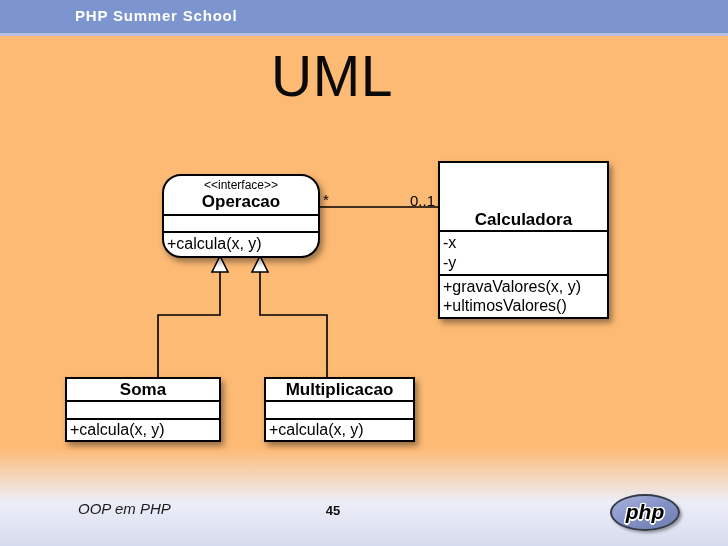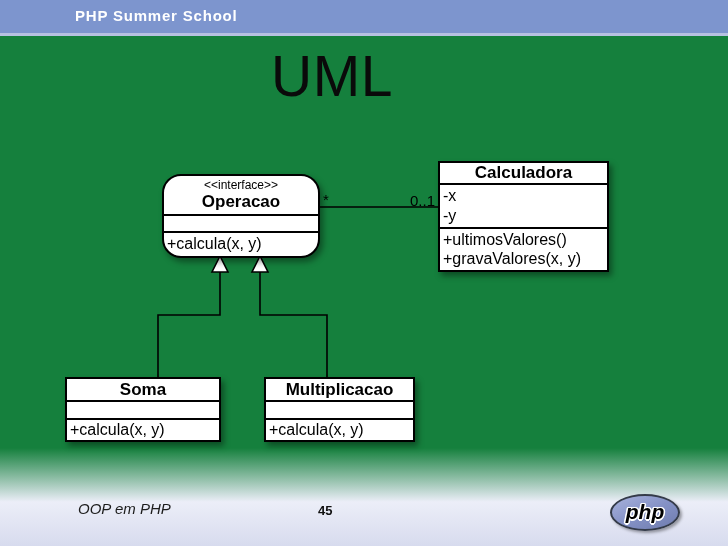--- a/index.html
+++ b/index.html
@@ -2,21 +2,21 @@
 <html style="--header-bg: #7d95ce; --header-underline: #b7c2e2; --footer-end: #d7dbee; --php-fill: #8592c6;"><head>
 <meta charset="utf-8">
 <style>
   html, body { margin: 0; padding: 0; }
   body {
     width: 728px; height: 546px;
     background: #ffffff;
     font-family: "Liberation Sans", sans-serif;
     overflow: hidden;
   }
-  .slide { position: relative; width: 728px; height: 546px; background: #15803d; }
+  .slide { position: relative; width: 728px; height: 546px; background: #fdba74; }
 
   
   .header-bar {
     position: absolute; top: 0; left: 0; right: 0; height: 33px;
     background: var(--header-bg, #7d95ce);
     border-bottom: 3px solid var(--header-underline, #b7c2e2);
   }
   .header-title {
     position: absolute; left: 75px; top: 0; line-height: 32px;
     color: #ffffff; font-size: 15px; font-weight: bold; letter-spacing: 0.8px;
@@ -45,21 +45,21 @@
   .member { font-size: 16px; padding: 0 3px; white-space: nowrap; }
 
   .class-operacao { left: 162px; top: 174px; width: 158px; border-radius: 19px; }
   .class-operacao .name-cmp { padding: 2px 0 3px 0; }
   .class-operacao .stereotype { font-size: 12px; font-weight: normal; line-height: 14px; }
   .class-operacao .cname { line-height: 19px; }
   .class-operacao .attrs { height: 17px; }
   .class-operacao .methods { padding: 1px 3px 2px 3px; line-height: 20px; }
 
   .class-calculadora { left: 438px; top: 161px; width: 171px; }
-  .class-calculadora .name-cmp { padding: 1px 0; line-height: 18px; }
+  .class-calculadora .name-cmp { padding: 1px 0; line-height: 18px; margin-top: 47px; }
   .class-calculadora .attrs { padding: 1px 0; }
   .class-calculadora .attrs .member { line-height: 20px; }
   .class-calculadora .methods { padding: 1px 0 2px 0; }
   .class-calculadora .methods .member { line-height: 19px; }
 
   .class-soma { left: 65px; top: 377px; width: 156px; }
   .class-multiplicacao { left: 264px; top: 377px; width: 151px; }
   .small-class .name-cmp { padding: 1px 0; line-height: 19px; text-align: center; }
   .small-class .attrs { height: 18px; }
   .small-class .methods { padding: 0 3px 1px 3px; line-height: 19px; }
@@ -74,21 +74,21 @@
   .footer-grad {
     position: absolute; left: 0; right: 0; top: 448px; bottom: 0;
     background: linear-gradient(to bottom,
       rgba(255,255,255,0) 0%, #eceef8 55%, var(--footer-end, #d7dbee) 100%);
   }
   .footer-course {
     position: absolute; left: 78px; top: 500px;
     font-size: 15px; font-style: italic; color: #1c1c1c;
   }
   .page-number {
-    position: absolute; left: 318px; top: 503px; width: 30px; text-align: left;
+    position: absolute; left: 318px; top: 503px; width: 30px; text-align: center;
     font-size: 13px; font-weight: bold; color: #111;
   }
   .php-logo {
     position: absolute; left: 610px; top: 494px; width: 70px; height: 37px;
     border-radius: 50%;
     background: linear-gradient(155deg, #a9b3dd 0%, var(--php-fill, #8592c6) 50%, #6e7bae 100%);
     border: 2px solid #343b49;
     box-shadow: 2px 2px 3px rgba(0,0,0,0.35);
     box-sizing: border-box;
     display: flex; align-items: center; justify-content: center;
@@ -133,22 +133,22 @@
       <div class="cmp methods member">+calcula(x, y)</div>
     </div>
 
     <div class="uml-class class-calculadora">
       <div class="cmp name-cmp">Calculadora</div>
       <div class="cmp attrs">
         <div class="member">-x</div>
         <div class="member">-y</div>
       </div>
       <div class="cmp methods">
+        <div class="member">+gravaValores(x, y)</div>
         <div class="member">+ultimosValores()</div>
-        <div class="member">+gravaValores(x, y)</div>
       </div>
     </div>
 
     <div class="uml-class small-class class-soma">
       <div class="cmp name-cmp">Soma</div>
       <div class="cmp attrs"></div>
       <div class="cmp methods member">+calcula(x, y)</div>
     </div>
 
     <div class="uml-class small-class class-multiplicacao">

